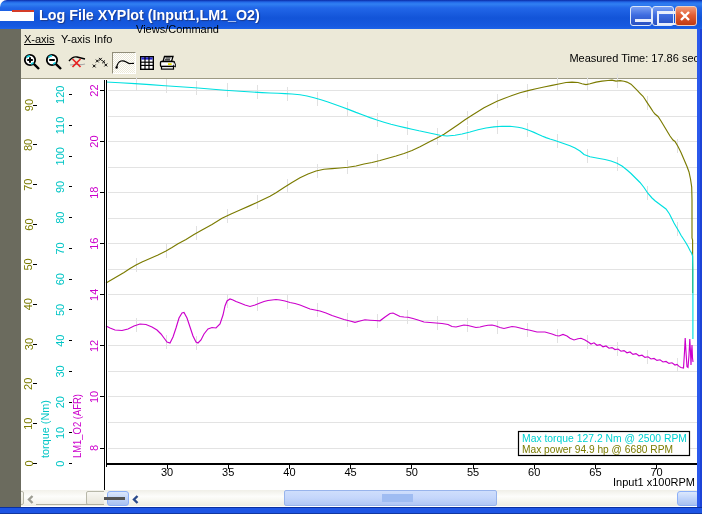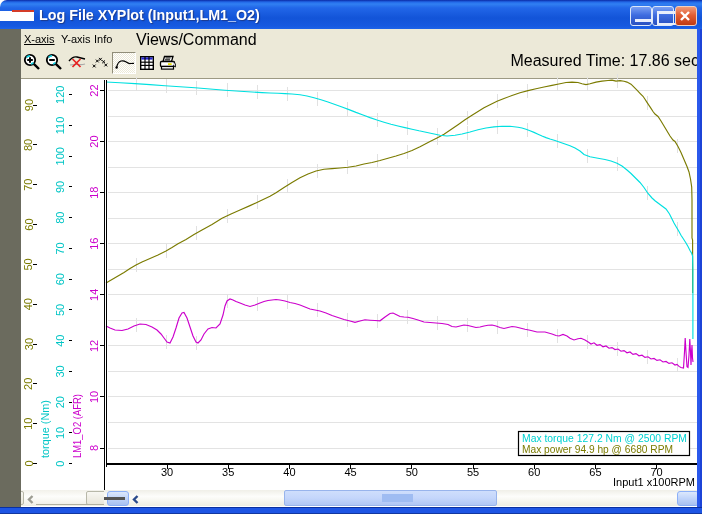--- a/index.html
+++ b/index.html
@@ -18,21 +18,21 @@
 <div class="abs" style="left:674.5px;top:5.5px;width:20px;height:20.5px;border-radius:3px;border:1px solid #f0d0c0;box-sizing:border-box;background:linear-gradient(180deg,#f09a78 0%,#e25e35 45%,#c03a12 100%);">
   <svg width="18" height="18" viewBox="0 0 18 18" style="position:absolute;left:0;top:0">
       <path d="M5 5 L13 13 M13 5 L5 13" stroke="#fff" stroke-width="2.4"></path>
     </svg>
   </div>
 
 <div class="abs" style="left:0;top:29px;width:702px;height:18px;background:#ece9d8;"></div>
 <div class="abs" style="left:4px;top:33px;font-size:11px;color:#000;text-decoration:underline;">X-axis</div>
 <div class="abs" style="left:41px;top:33px;font-size:11px;color:#000;">Y-axis</div>
 <div class="abs" style="left:74px;top:33px;font-size:11px;color:#000;">Info</div>
-<div class="abs" style="left:116px;top:23px;font-size:16px;color:#000;margin-top:8px;">Views/Command</div>
+<div class="abs" style="left:116px;top:23px;font-size:11px;color:#000;">Views/Command</div>
 
 <div class="abs" style="left:0;top:48.2px;width:697px;height:1.2px;background:#fdfdfb;"></div>
 
 <div class="abs" style="left:0;top:47px;width:702px;height:32px;background:#ece9d8;border-bottom:1.5px solid #9d9a84;box-sizing:border-box;"></div>
 <div class="abs" style="left:111.5px;top:52px;width:24px;height:22px;background:repeating-conic-gradient(#ffffff 0% 25%, #ece9d8 0% 50%) 0 0/2px 2px;border-top:1px solid #908d79;border-left:1px solid #908d79;border-right:1px solid #fff;border-bottom:1px solid #fff;box-sizing:border-box;"></div>
 <svg style="position:absolute;left:2px;top:52px" width="16" height="20" viewBox="0 0 16 20">
     <g stroke="#000" stroke-width="0.85" fill="#fff">
 <rect x="3.9" y="3.8" width="1.9" height="5.4" rx="0.95"></rect>
 <rect x="5.9" y="2" width="1.9" height="7" rx="0.95"></rect>
 <rect x="7.9" y="1.5" width="1.9" height="7.5" rx="0.95"></rect>
@@ -81,21 +81,21 @@
   </svg>
 <svg style="position:absolute;left:159px;top:55px" width="18" height="16" viewBox="0 0 18 16">
     <polygon points="4,6.5 5.5,1.5 14,1.5 12.5,6.5" fill="#fff" stroke="#000" stroke-width="1.3"></polygon>
 <line x1="6.5" y1="3" x2="11.5" y2="3" stroke="#000"></line>
 <line x1="6" y1="4.8" x2="11" y2="4.8" stroke="#000"></line>
 <rect x="1.5" y="6.5" width="14" height="5" rx="1" fill="#fff" stroke="#000" stroke-width="1.3"></rect>
 <rect x="2.5" y="11.5" width="12" height="2.6" fill="#fff" stroke="#000" stroke-width="1.2"></rect>
 <rect x="9" y="8.2" width="3.6" height="1.8" fill="#e8e000"></rect>
 <path d="M14 6.5 l2.5 2.5 v3 l-2.5 -2" fill="#ddd" stroke="#000" stroke-width="0.8"></path>
   </svg>
-<div class="abs" style="right:3px;top:52px;font-size:16px;color:#000;">Measured Time: 17.86 sec</div>
+<div class="abs" style="right:3px;top:52px;font-size:11px;color:#000;">Measured Time: 17.86 sec</div>
 
 <div class="abs" style="left:0;top:79px;width:697.4px;height:411px;background:#fff;"></div>
 <svg style="position:absolute;left:0;top:0" width="702" height="514" viewBox="0 0 702 514" font-family="Liberation Sans, sans-serif" font-size="11">
 <g shape-rendering="crispEdges">
       <line x1="107.5" y1="90.5" x2="697" y2="90.5" stroke="#e3e3e3" stroke-width="1"></line>
 <line x1="107.5" y1="116.0" x2="697" y2="116.0" stroke="#e3e3e3" stroke-width="1"></line>
 <line x1="107.5" y1="141.6" x2="697" y2="141.6" stroke="#e3e3e3" stroke-width="1"></line>
 <line x1="107.5" y1="167.1" x2="697" y2="167.1" stroke="#e3e3e3" stroke-width="1"></line>
 <line x1="107.5" y1="192.6" x2="697" y2="192.6" stroke="#e3e3e3" stroke-width="1"></line>
 <line x1="107.5" y1="218.2" x2="697" y2="218.2" stroke="#e3e3e3" stroke-width="1"></line>

